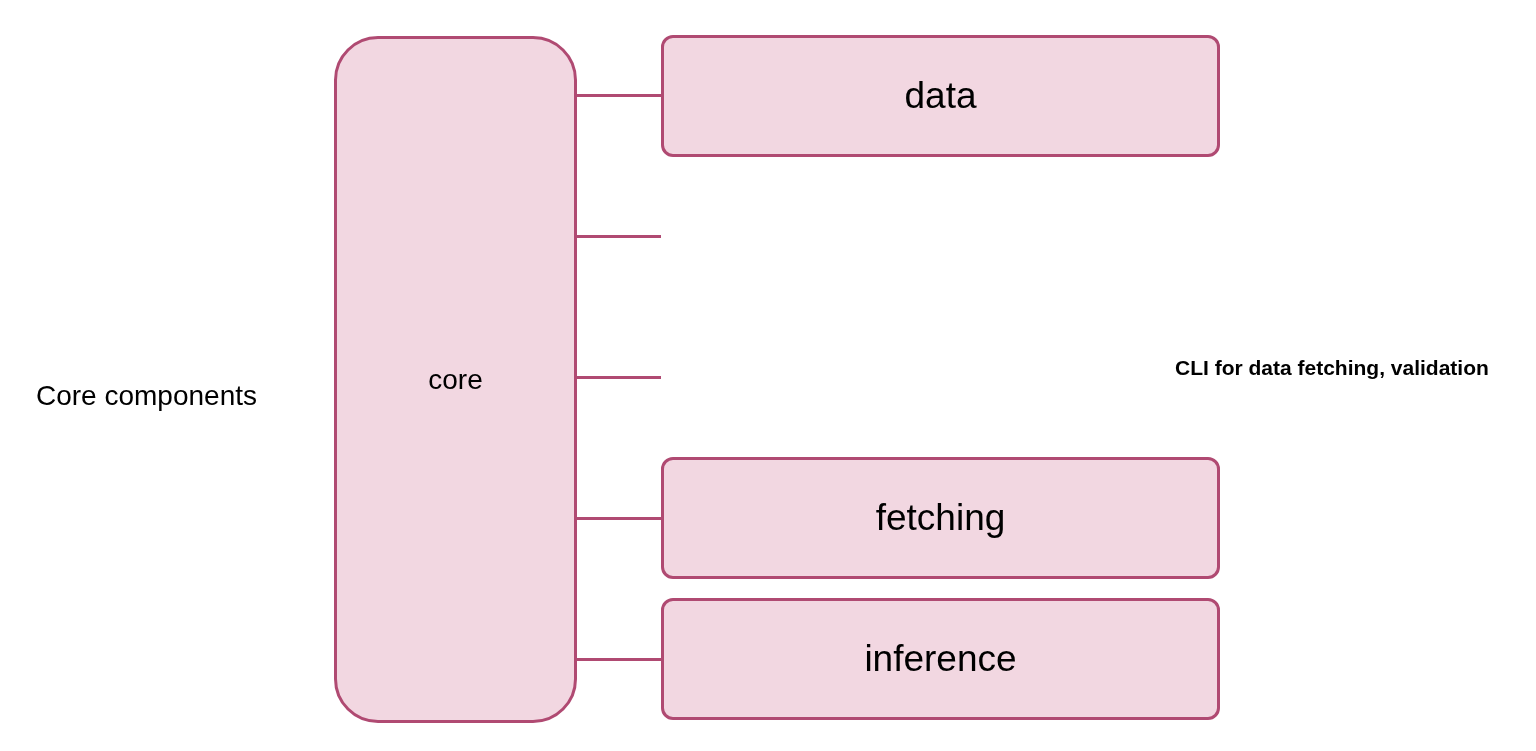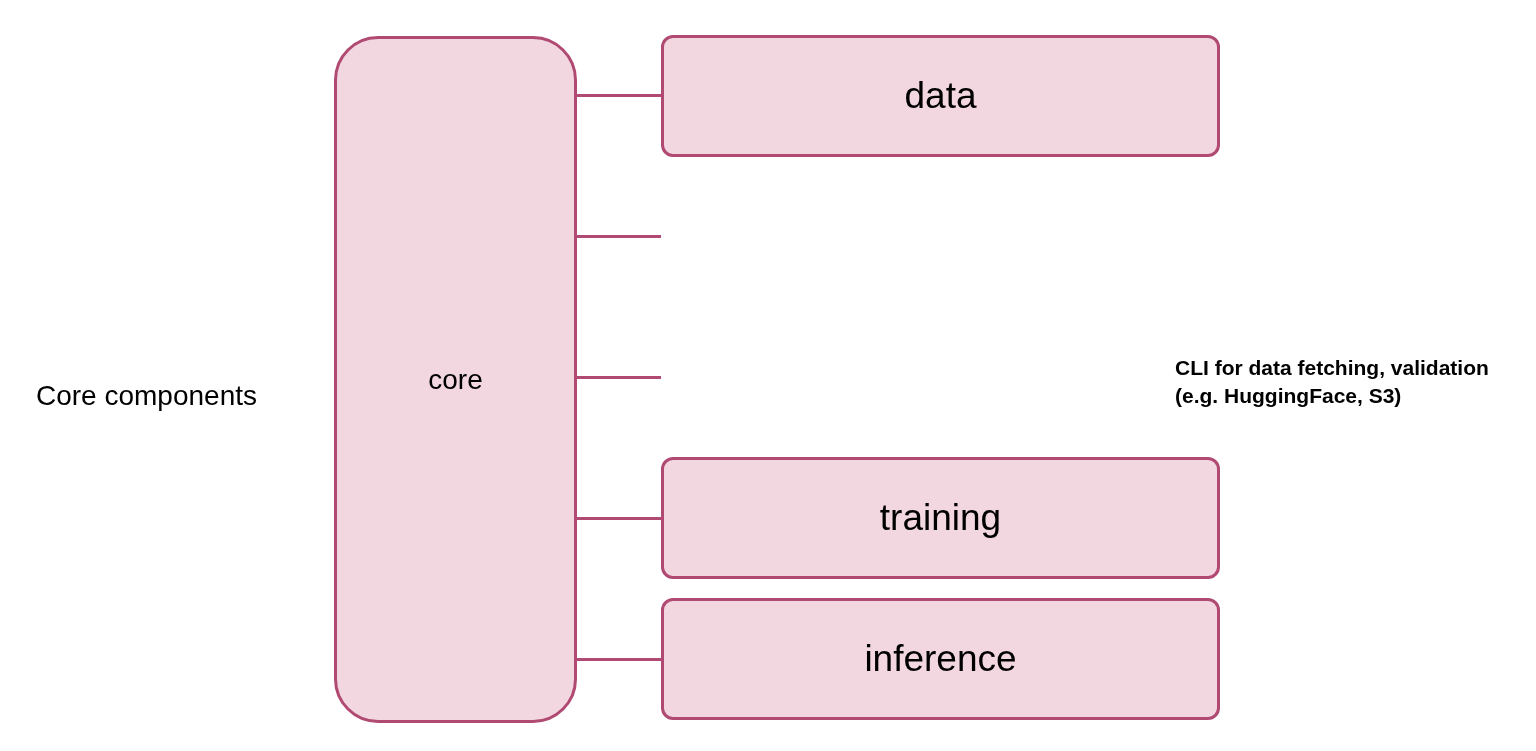--- a/index.html
+++ b/index.html
@@ -85,25 +85,24 @@
   <div class="connector" style="top:517px"></div>
   <div class="connector" style="top:658px"></div>
 
   <div class="node child-node" style="top:35px">
     <span>data</span>
   </div>
 
 
 
   <div class="node child-node" style="top:457px">
-    <span>training</span>
+    <span>fetching</span>
   </div>
 
   <div class="node child-node" style="top:598px">
     <span>inference</span>
   </div>
 
   <div class="annotation">
     <div>CLI for data fetching, validation</div>
-    <div>(e.g. HuggingFace, S3)</div>
   </div>
 
 </div>
 
 </body></html>

